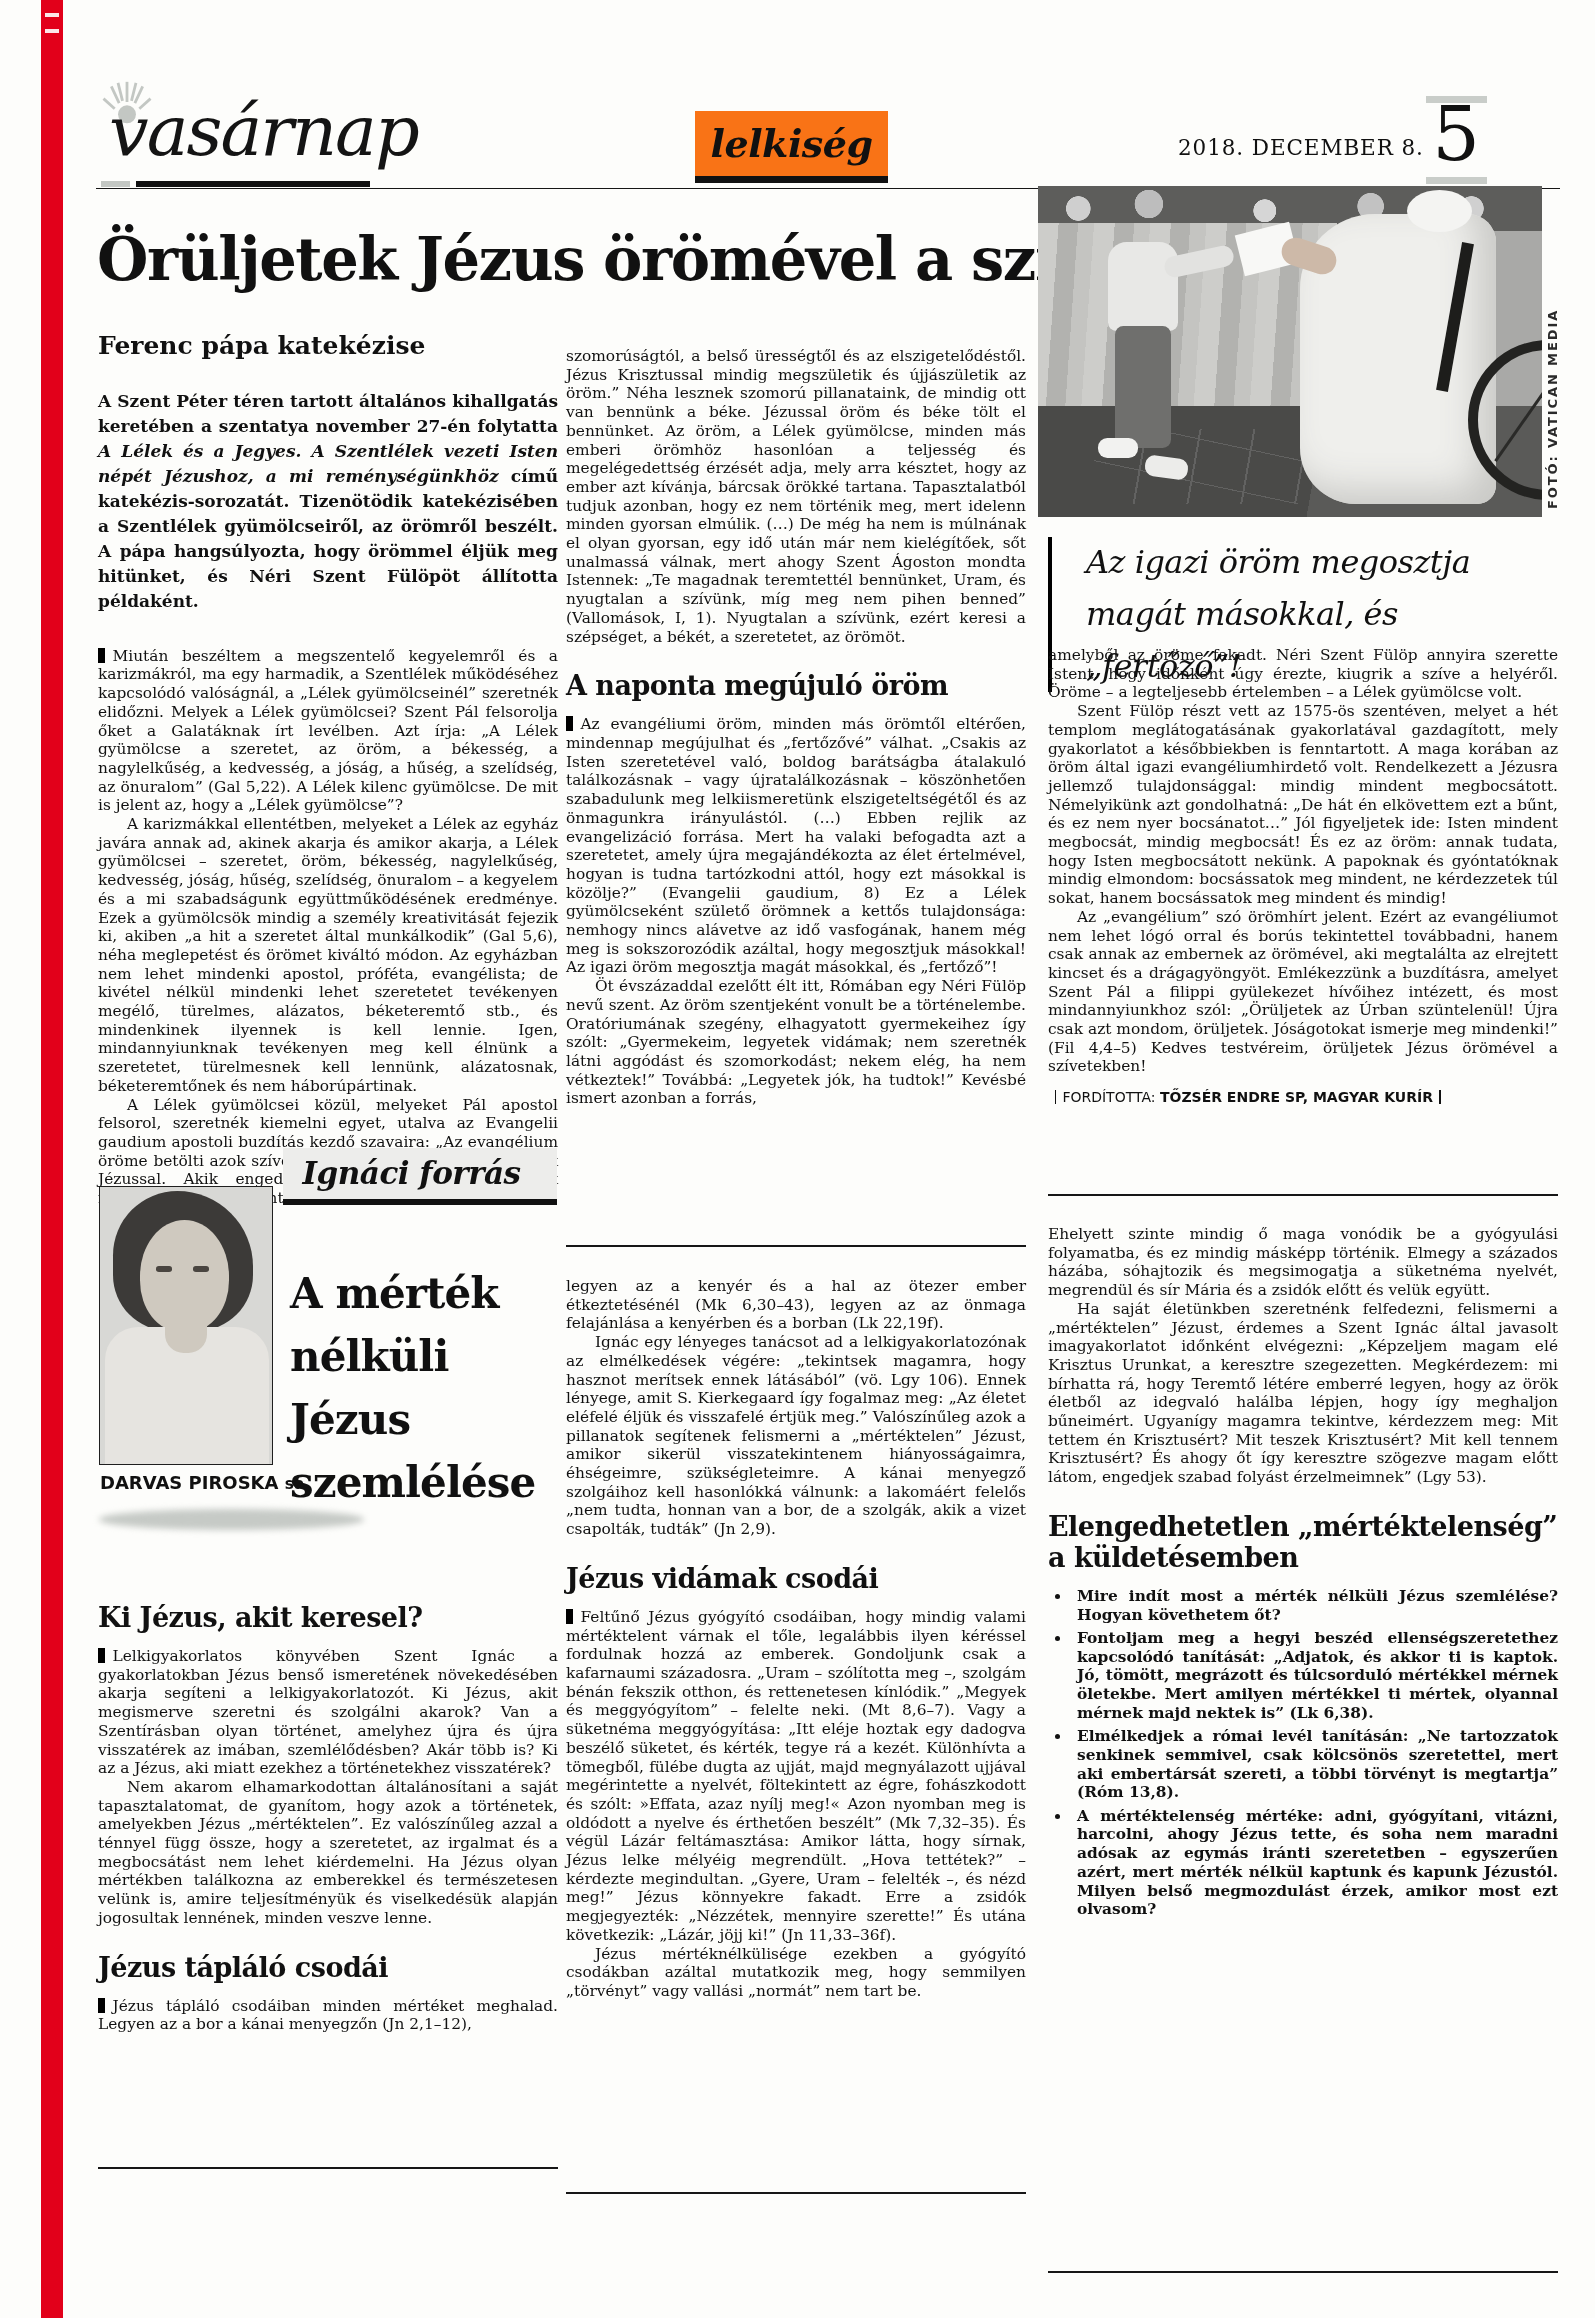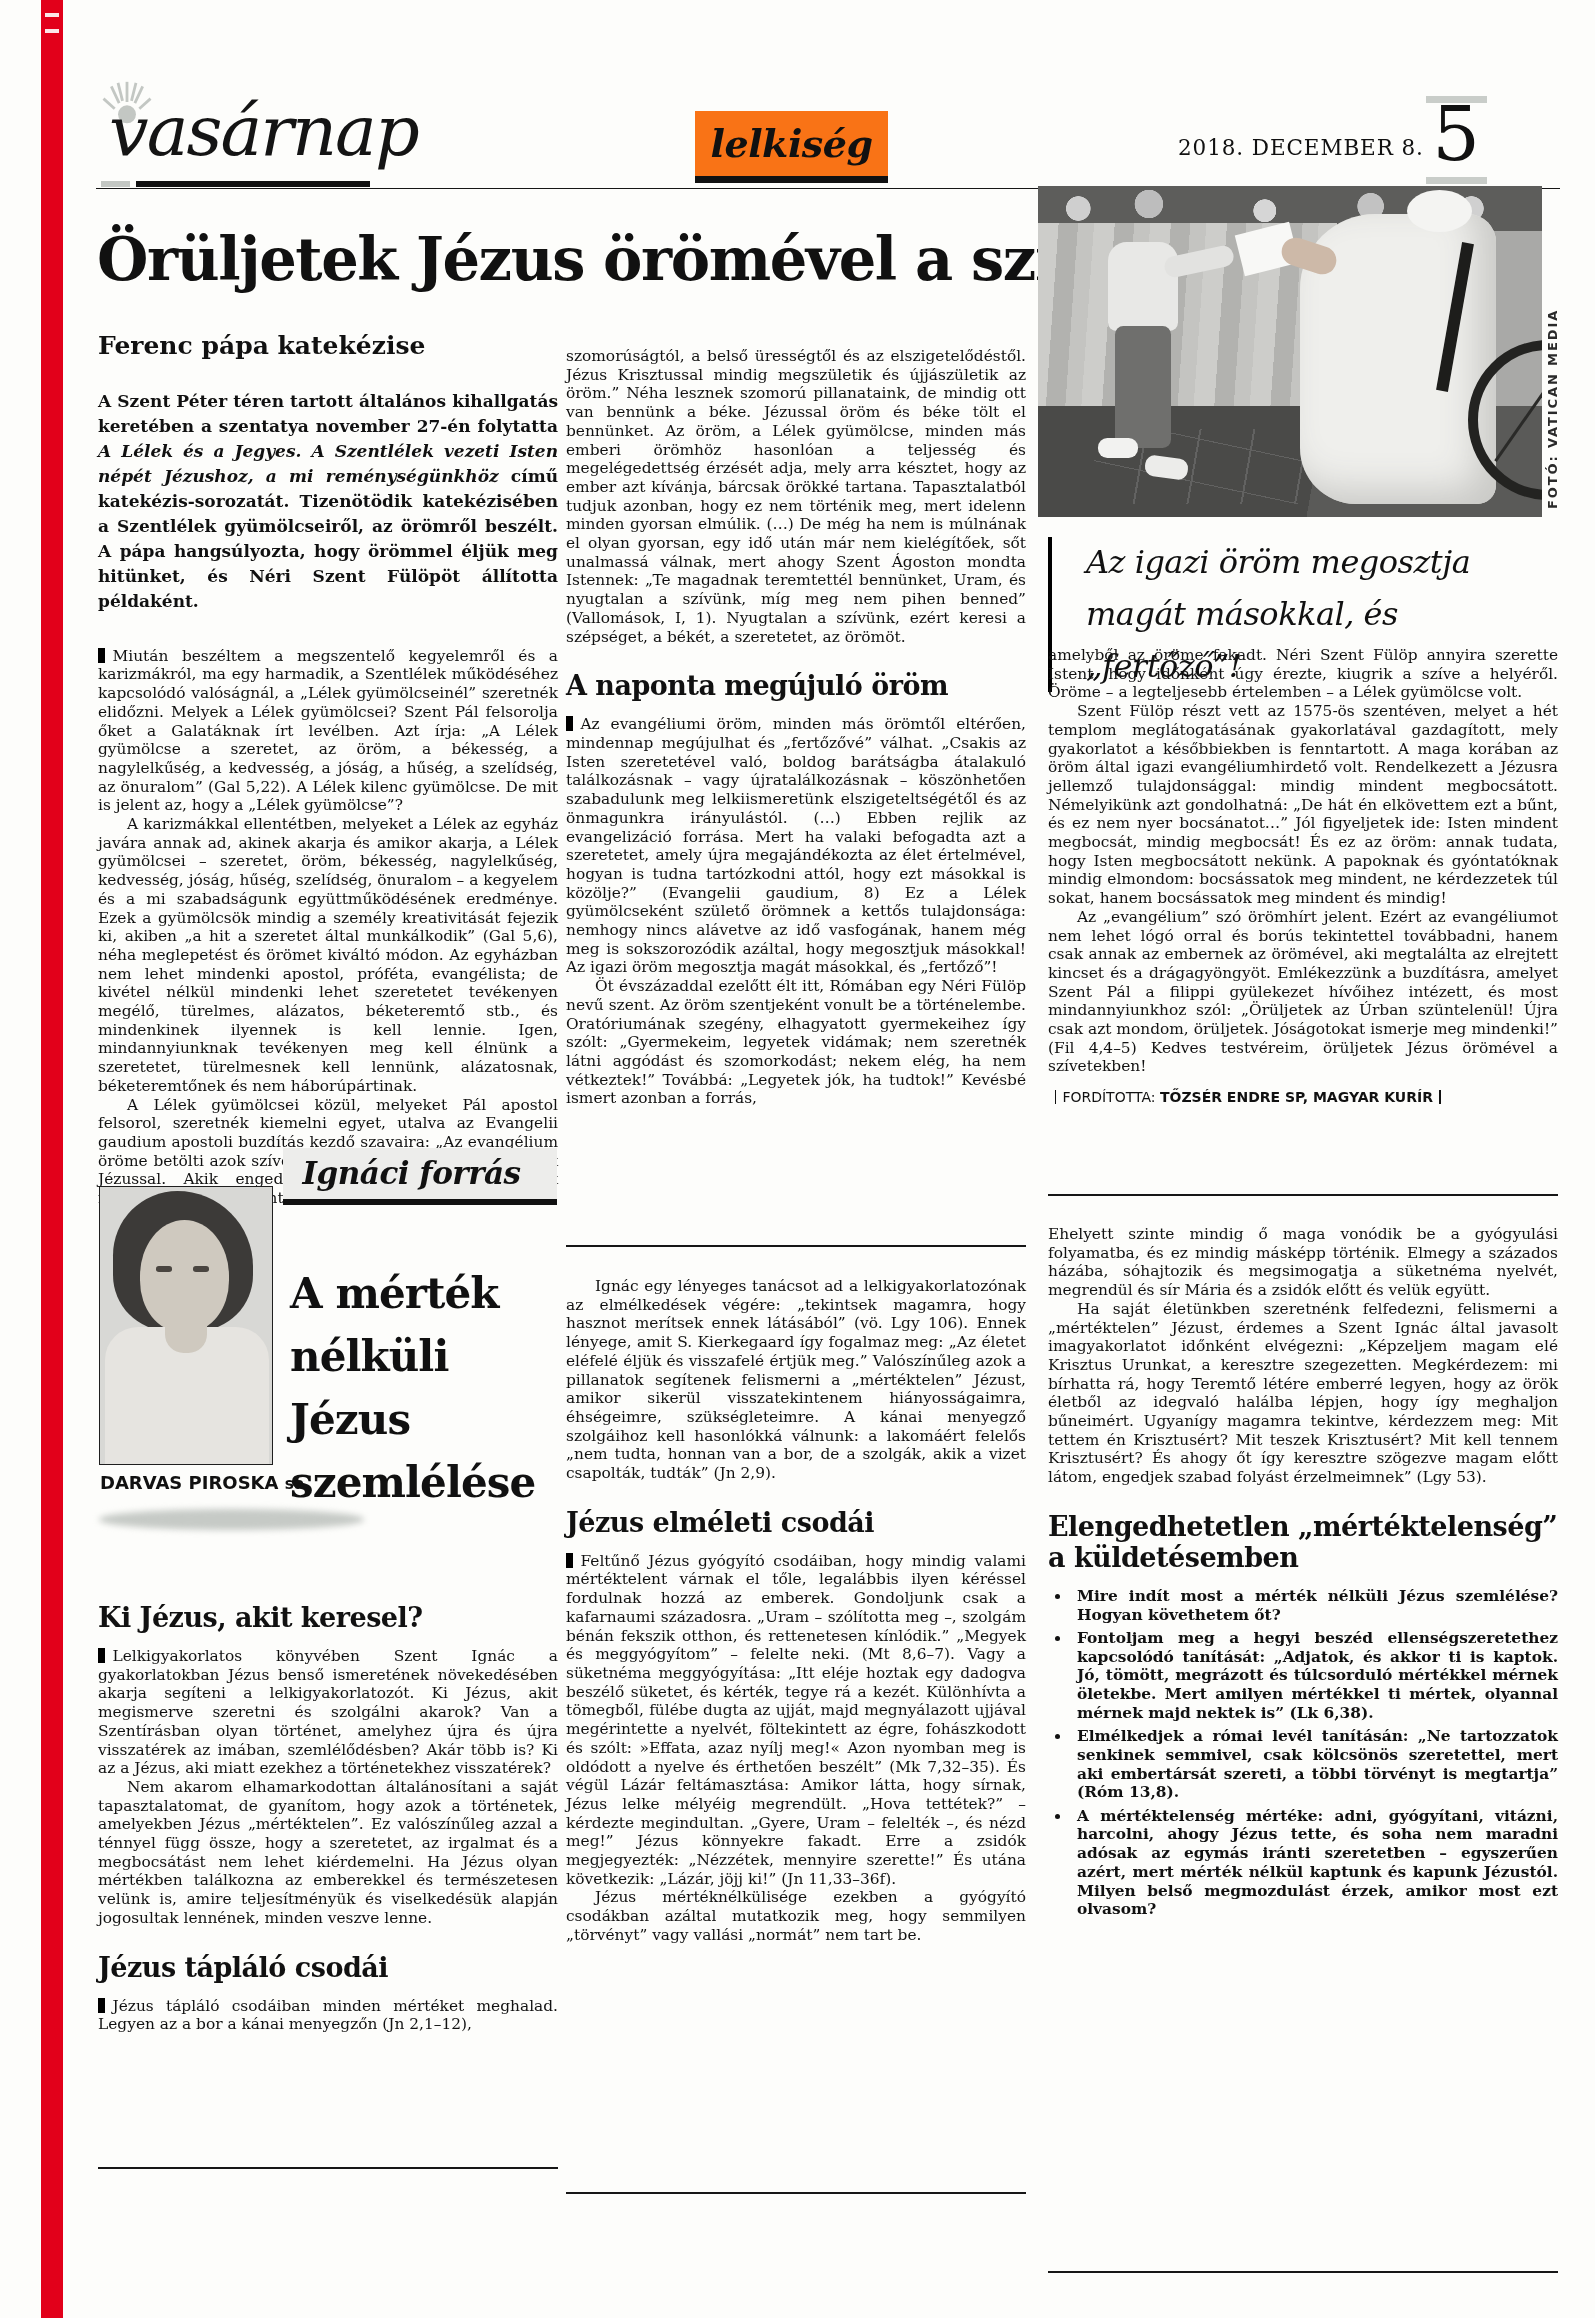--- a/index.html
+++ b/index.html
@@ -224,22 +224,23 @@
 
   <div class="abs bodycol" id="a2c1">
     <h2 class="colsub" style="margin-top:0">Ki Jézus, akit keresel?</h2>
     <p><span class="pmark"></span><span>Lelkigyakorlatos könyvében Szent Ignác a gyakorlatokban Jézus benső ismeretének növekedésében akarja segíteni a lelkigyakorlatozót. Ki Jézus, akit megismerve szeretni és szolgálni akarok? Van a Szentírásban olyan történet, amelyhez újra és újra visszatérek az imában, szemlélődésben? Akár több is? Ki az a Jézus, aki miatt ezekhez a történetekhez visszatérek?</span></p>
     <p class="ind">Nem akarom elhamarkodottan általánosítani a saját tapasztalatomat, de gyanítom, hogy azok a történetek, amelyekben Jézus „mértéktelen”. Ez valószínűleg azzal a ténnyel függ össze, hogy a szeretetet, az irgalmat és a megbocsátást nem lehet kiérdemelni. Ha Jézus olyan mértékben találkozna az emberekkel és természetesen velünk is, amire teljesítményük és viselkedésük alapján jogosultak lennének, minden veszve lenne.</p>
     <h2 class="colsub">Jézus tápláló csodái</h2>
     <p><span class="pmark"></span><span>Jézus tápláló csodáiban minden mértéket meghalad. Legyen az a bor a kánai menyegzőn (Jn 2,1–12),</span></p>
   </div>
 
   <div class="abs bodycol" id="a2c2">
+    <p>legyen az a kenyér és a hal az ötezer ember étkeztetésénél (Mk 6,30–43), legyen az az önmaga felajánlása a kenyérben és a borban (Lk 22,19f).</p>
     <p class="ind">Ignác egy lényeges tanácsot ad a lelkigyakorlatozónak az elmélkedések végére: „tekintsek magamra, hogy hasznot merítsek ennek látásából” (vö. Lgy 106). Ennek lényege, amit S. Kierkegaard így fogalmaz meg: „Az életet eléfelé éljük és visszafelé értjük meg.” Valószínűleg azok a pillanatok segítenek felismerni a „mértéktelen” Jézust, amikor sikerül visszatekintenem hiányosságaimra, éhségeimre, szükségleteimre. A kánai menyegző szolgáihoz kell hasonlókká válnunk: a lakomáért felelős „nem tudta, honnan van a bor, de a szolgák, akik a vizet csapolták, tudták” (Jn 2,9).</p>
-    <h2 class="colsub">Jézus elméleti csodái</h2>
+    <h2 class="colsub">Jézus vidámak csodái</h2>
     <p><span class="pmark"></span><span>Feltűnő Jézus gyógyító csodáiban, hogy mindig valami mértéktelent várnak el tőle, legalábbis ilyen kéréssel fordulnak hozzá az emberek. Gondoljunk csak a kafarnaumi századosra. „Uram – szólította meg –, szolgám bénán fekszik otthon, és rettenetesen kínlódik.” „Megyek és meggyógyítom” – felelte neki. (Mt 8,6–7). Vagy a süketnéma meggyógyítása: „Itt eléje hoztak egy dadogva beszélő süketet, és kérték, tegye rá a kezét. Különhívta a tömegből, fülébe dugta az ujját, majd megnyálazott ujjával megérintette a nyelvét, föltekintett az égre, fohászkodott és szólt: »Effata, azaz nyílj meg!« Azon nyomban meg is oldódott a nyelve és érthetően beszélt” (Mk 7,32–35). És végül Lázár feltámasztása: Amikor látta, hogy sírnak, Jézus lelke mélyéig megrendült. „Hova tettétek?” – kérdezte megindultan. „Gyere, Uram – felelték –, és nézd meg!” Jézus könnyekre fakadt. Erre a zsidók megjegyezték: „Nézzétek, mennyire szerette!” És utána következik: „Lázár, jöjj ki!” (Jn 11,33–36f).</span></p>
     <p class="ind">Jézus mértéknélkülisége ezekben a gyógyító csodákban azáltal mutatkozik meg, hogy semmilyen „törvényt” vagy vallási „normát” nem tart be.</p>
   </div>
 
   <div class="abs bodycol" id="a2c3">
     <p>Ehelyett szinte mindig ő maga vonódik be a gyógyulási folyamatba, és ez mindig másképp történik. Elmegy a százados házába, sóhajtozik és megsimogatja a süketnéma nyelvét, megrendül és sír Mária és a zsidók előtt és velük együtt.</p>
     <p class="ind">Ha saját életünkben szeretnénk felfedezni, felismerni a „mértéktelen” Jézust, érdemes a Szent Ignác által javasolt imagyakorlatot időnként elvégezni: „Képzeljem magam elé Krisztus Urunkat, a keresztre szegezetten. Megkérdezem: mi bírhatta rá, hogy Teremtő létére emberré legyen, hogy az örök életből az idegvaló halálba lépjen, hogy így meghaljon bűneimért. Ugyanígy magamra tekintve, kérdezzem meg: Mit tettem én Krisztusért? Mit teszek Krisztusért? Mit kell tennem Krisztusért? És ahogy őt így keresztre szögezve magam előtt látom, engedjek szabad folyást érzelmeimnek” (Lgy 53).</p>
     <h2 class="colsub">Elengedhetetlen „mértéktelenség” a küldetésemben</h2>
     <ul>
       <li>Mire indít most a mérték nélküli Jézus szemlélése? Hogyan követhetem őt?</li>

